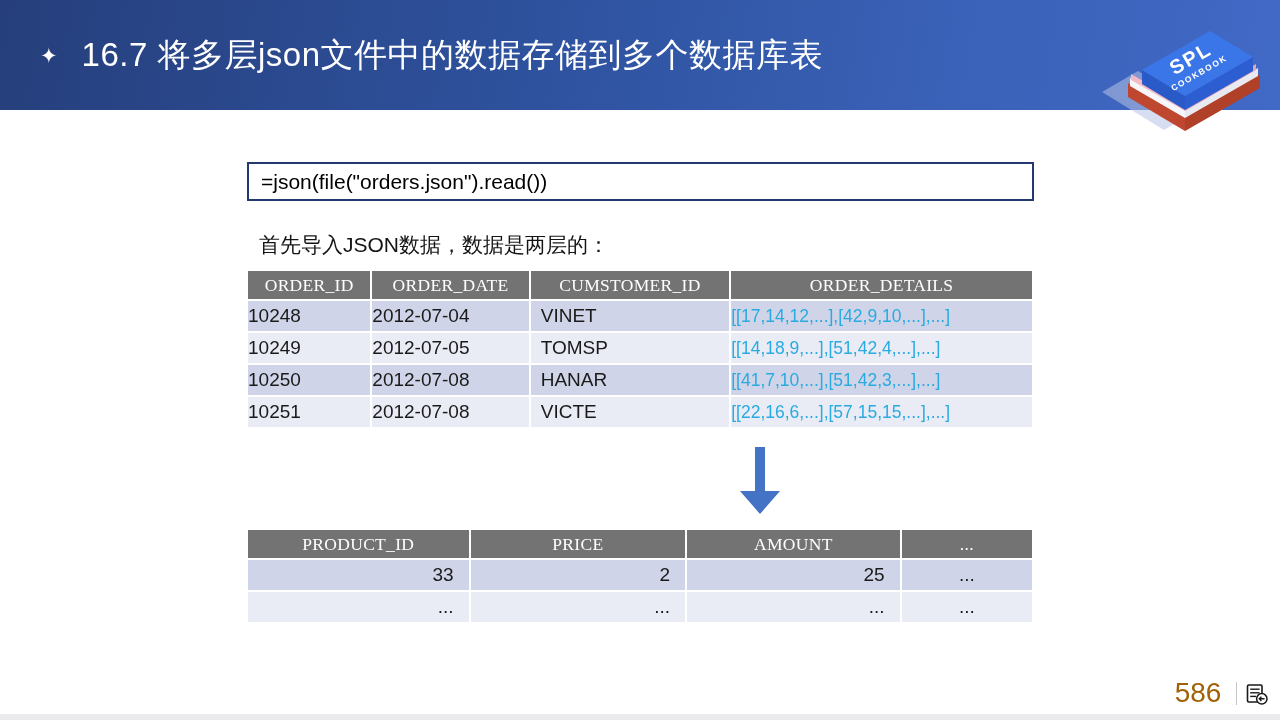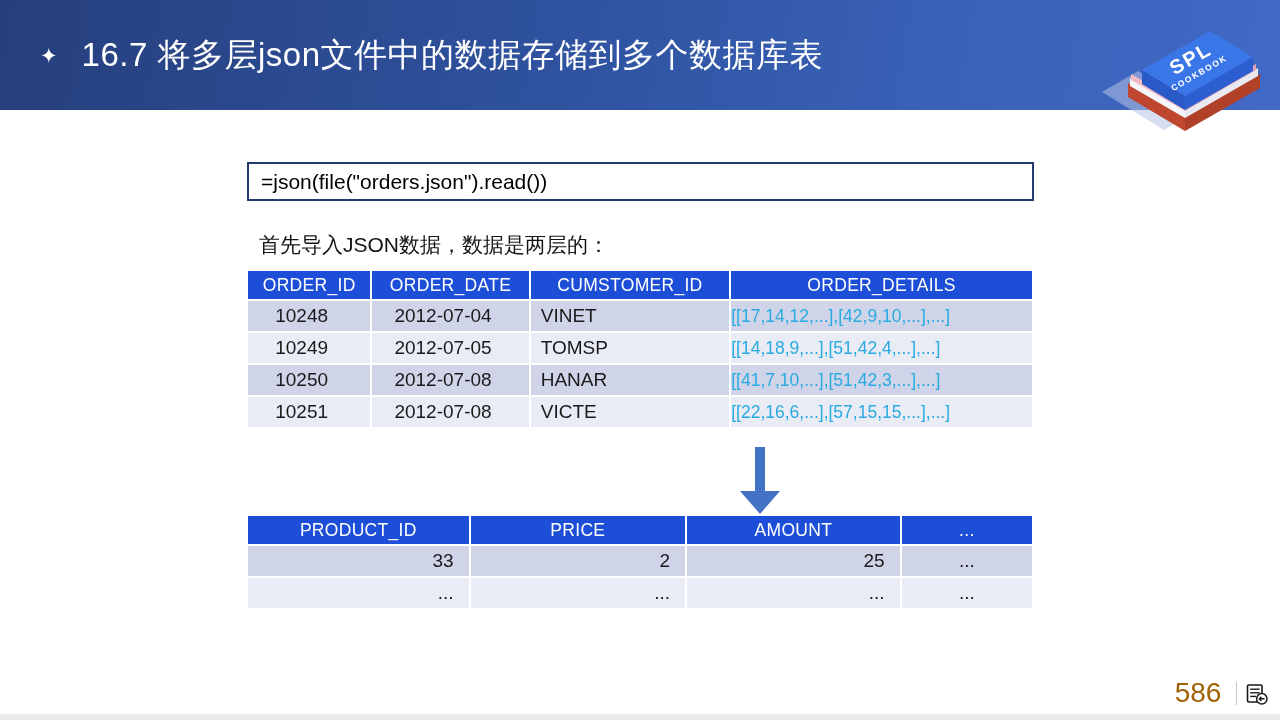--- a/index.html
+++ b/index.html
@@ -23,32 +23,32 @@
     position:absolute; left:247px; top:162px; width:787px; height:39px;
     border:2px solid #24396e; background:#ffffff;
     display:flex; align-items:center; padding-left:12px;
     font-size:21px; color:#000;
   }
 
   .intro { position:absolute; left:259px; top:231px; font-size:21px; color:#141414; }
 
   
   .tbl-wrap1 { position:absolute; left:246px; top:269px; width:788px; }
-  .tbl-wrap2 { position:absolute; left:246px; top:514px; width:788px; }
+  .tbl-wrap2 { position:absolute; left:246px; top:528px; width:788px; }
   table { border-collapse:separate; border-spacing:2px; width:100%; table-layout:fixed; }
   th {
-    background:#1d4ed8; color:#ffffff; font-weight:400; font-size:17.5px;
-    height:28px; text-align:center; letter-spacing:0.3px;
+    background:#737373; color:#ffffff; font-weight:400; font-size:17.5px;
+    height:28px; text-align:center; letter-spacing:0.3px;font-family:Liberation Serif, serif;
   }
   td { height:30px; font-size:19px; color:#1a1a1a; }
   .tbl tbody tr:nth-child(odd) td  { background:#cfd4e8; }
   .tbl tbody tr:nth-child(even) td { background:#e9ebf5; }
 
   .tbl-orders td:nth-child(1),
-  .tbl-orders td:nth-child(2) { text-align:center; padding-right:15px; }
+  .tbl-orders td:nth-child(2) { text-align:left; padding-right:15px; }
   .tbl-orders td:nth-child(3) { text-align:left; padding-left:10px; }
   .tbl-orders td:nth-child(4) { text-align:left; color:#29abe2; font-size:17.5px; }
 
   .tbl-details td:nth-child(1),
   .tbl-details td:nth-child(2),
   .tbl-details td:nth-child(3) { text-align:right; padding-right:15px; }
   .tbl-details td:nth-child(4) { text-align:center; }
 
   
   .down-arrow { position:absolute; left:732px; top:447px; width:56px; height:68px; }

